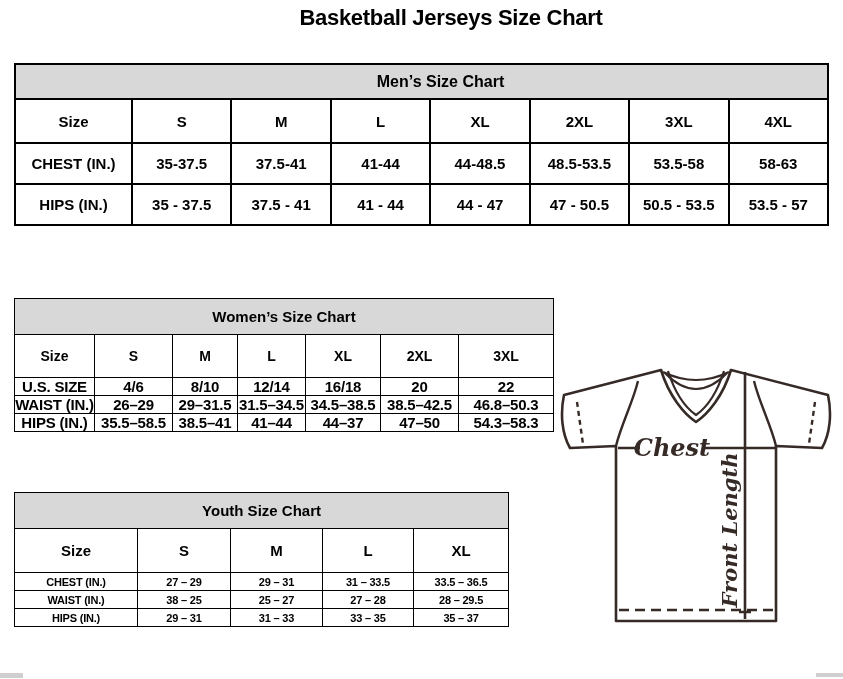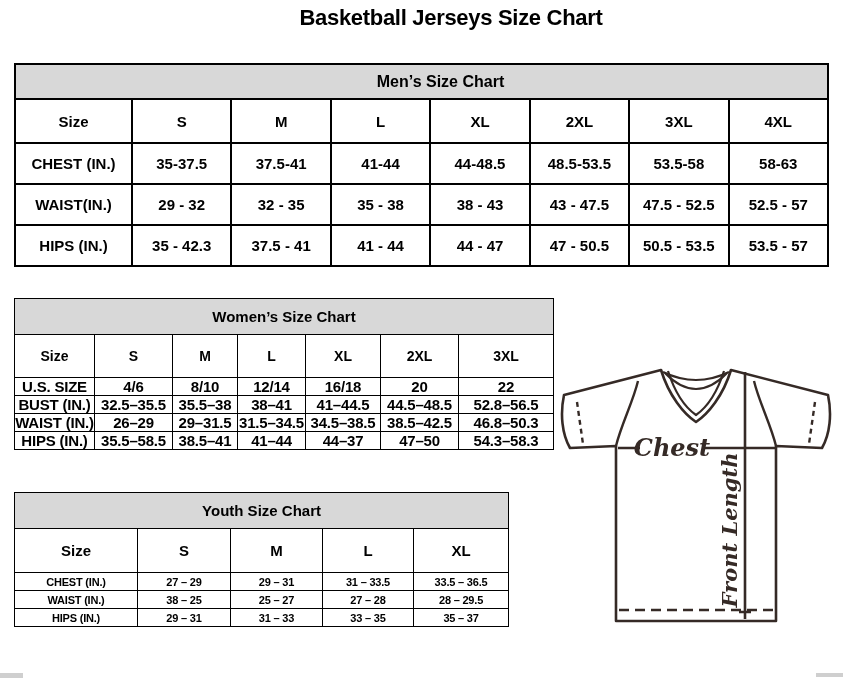--- a/index.html
+++ b/index.html
@@ -77,32 +77,22 @@
     <td class="row-label">CHEST (IN.)</td>
     <td>35-37.5</td>
     <td>37.5-41</td>
     <td>41-44</td>
     <td>44-48.5</td>
     <td>48.5-53.5</td>
     <td>53.5-58</td>
     <td>58-63</td>
   </tr>
   <tr class="data-row">
-    <td class="row-label">WAIST(IN.)</td>
-    <td>29 - 32</td>
-    <td>32 - 35</td>
-    <td>35 - 38</td>
-    <td>38 - 43</td>
-    <td>43 - 47.5</td>
-    <td>47.5 - 52.5</td>
-    <td>52.5 - 57</td>
-  </tr>
-  <tr class="data-row">
     <td class="row-label">HIPS (IN.)</td>
-    <td>35 - 42.3</td>
+    <td>35 - 37.5</td>
     <td>37.5 - 41</td>
     <td>41 - 44</td>
     <td>44 - 47</td>
     <td>47 - 50.5</td>
     <td>50.5 - 53.5</td>
     <td>53.5 - 57</td>
   </tr>
   </tbody>
 </table>
 
@@ -132,29 +122,20 @@
   <tr class="data-row">
     <td class="row-label">U.S. SIZE</td>
     <td>4/6</td>
     <td>8/10</td>
     <td>12/14</td>
     <td>16/18</td>
     <td>20</td>
     <td>22</td>
   </tr>
   <tr class="data-row">
-    <td class="row-label">BUST (IN.)</td>
-    <td>32.5–35.5</td>
-    <td>35.5–38</td>
-    <td>38–41</td>
-    <td>41–44.5</td>
-    <td>44.5–48.5</td>
-    <td>52.8–56.5</td>
-  </tr>
-  <tr class="data-row">
     <td class="row-label">WAIST (IN.)</td>
     <td>26–29</td>
     <td>29–31.5</td>
     <td>31.5–34.5</td>
     <td>34.5–38.5</td>
     <td>38.5–42.5</td>
     <td>46.8–50.3</td>
   </tr>
   <tr class="data-row">
     <td class="row-label">HIPS (IN.)</td>

